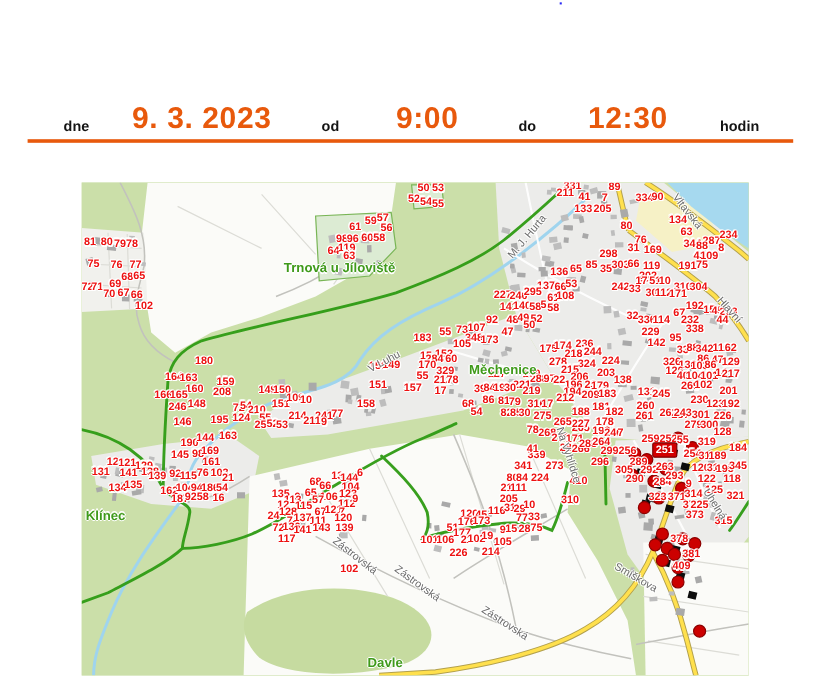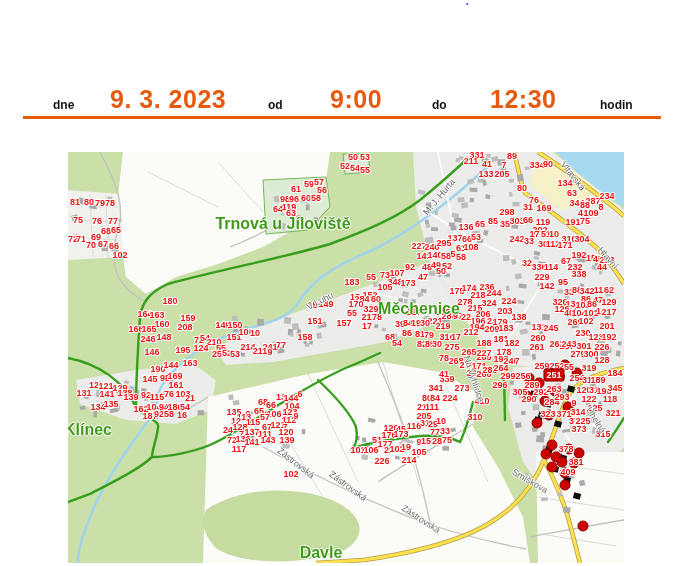--- a/index.html
+++ b/index.html
@@ -10,21 +10,21 @@
   .hdr-big{position:absolute;top:85px;font-size:25px;font-weight:bold;color:#e8590c;white-space:nowrap;letter-spacing:0.5px;}
   .hdr-line{position:absolute;left:23px;top:116px;width:638px;height:3px;background:#e8590c;}
   .map{position:absolute;left:68px;top:152px;width:556px;height:411px;background:#cbdfa9;overflow:hidden;}
   .map svg{position:absolute;left:0;top:0;}
   .anno{position:absolute;left:0;top:0;width:556px;height:411px;}
   .hn{position:absolute;transform:translate(-50%,-50%);font-size:9px;font-weight:bold;color:#ed1111;
       white-space:nowrap;line-height:1;
       text-shadow:-1px 0 #fff,1px 0 #fff,0 -1px #fff,0 1px #fff,1px 1px #fff,-1px -1px #fff;}
   .street{position:absolute;transform:translate(-50%,-50%);font-size:9px;color:#6b6b6b;white-space:nowrap;
       text-shadow:-1px 0 #fff,1px 0 #fff,0 -1px #fff,0 1px #fff;}
-  .place{position:absolute;transform:translate(-50%,-50%);font-size:16px;font-weight:bold;color:#3f9a1a;white-space:nowrap;
+  .place{position:absolute;transform:translate(-50%,-50%);font-size:11px;font-weight:bold;color:#3f9a1a;white-space:nowrap;
       text-shadow:-1px 0 #fff,1px 0 #fff,0 -1px #fff,0 1px #fff;}
   .mk{position:absolute;width:9px;height:9px;border-radius:50%;background:#cc0000;border:1px solid #8d0000;
       transform:translate(-50%,-50%);}
   .bk{position:absolute;width:7px;height:6px;background:#0d0d0d;transform:translate(-50%,-50%) rotate(14deg);}
   .badge{position:absolute;transform:translate(-50%,-50%);background:#d20000;color:#fff;font-size:9px;font-weight:bold;
       padding:1px 2px;border:1px solid #7d0000;border-radius:2px;line-height:1;
       white-space:nowrap;z-index:5;}
 </style>
 </head>
 <body>

